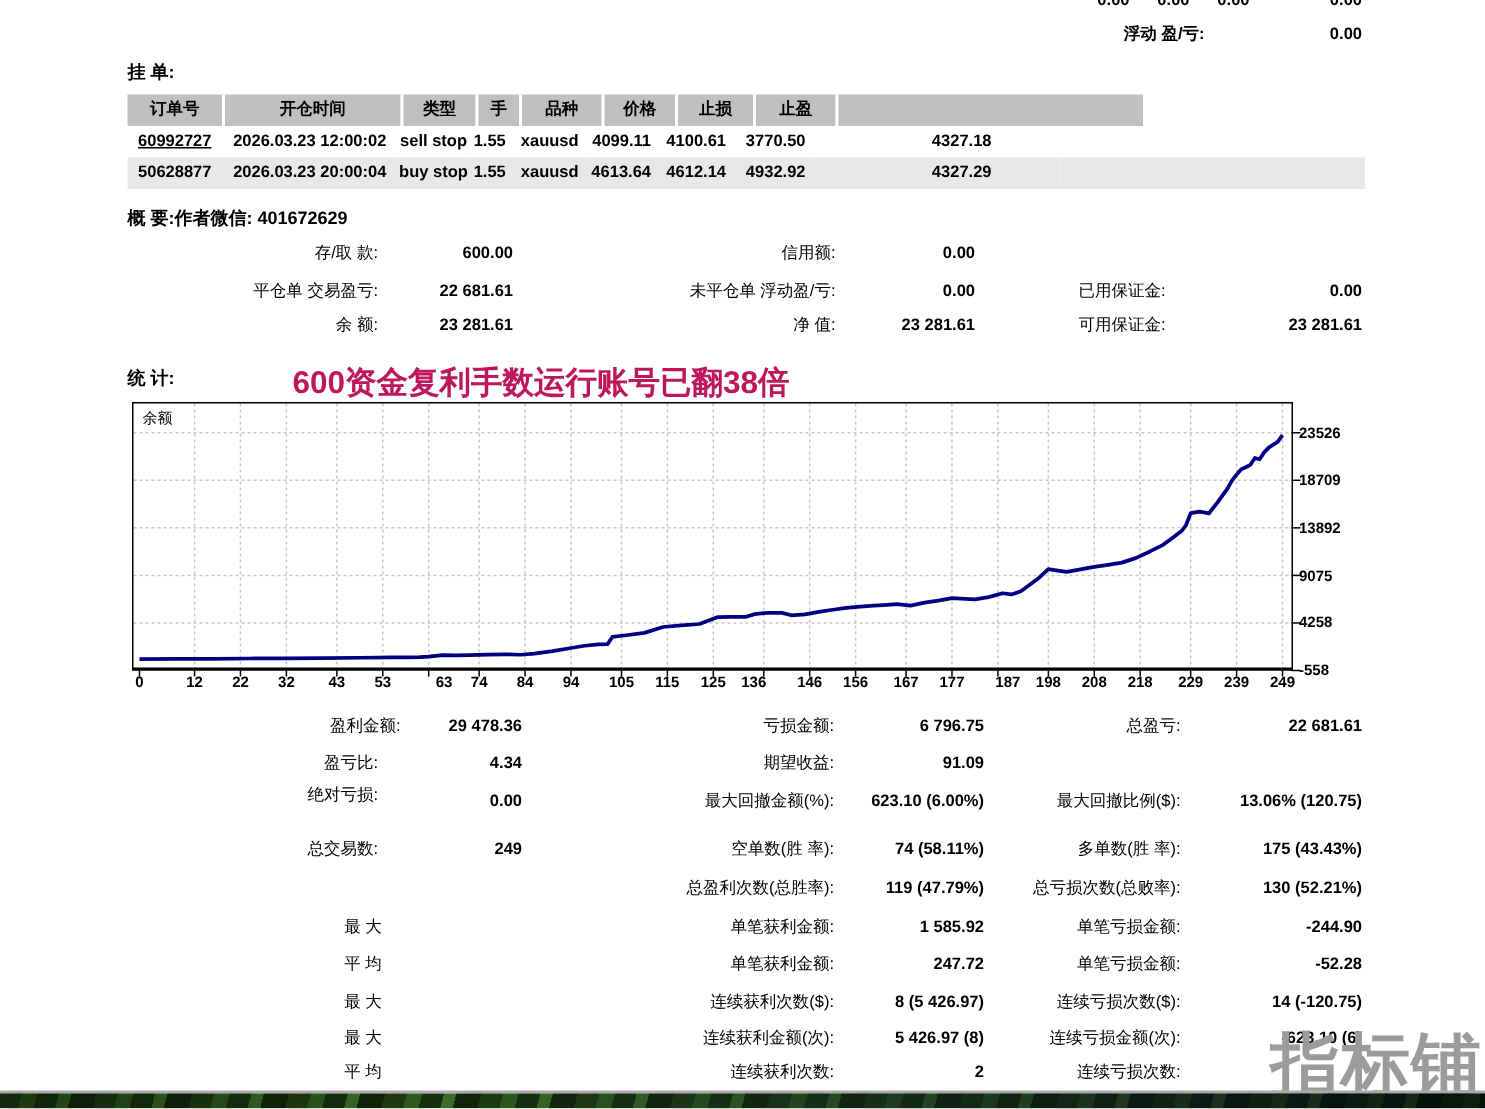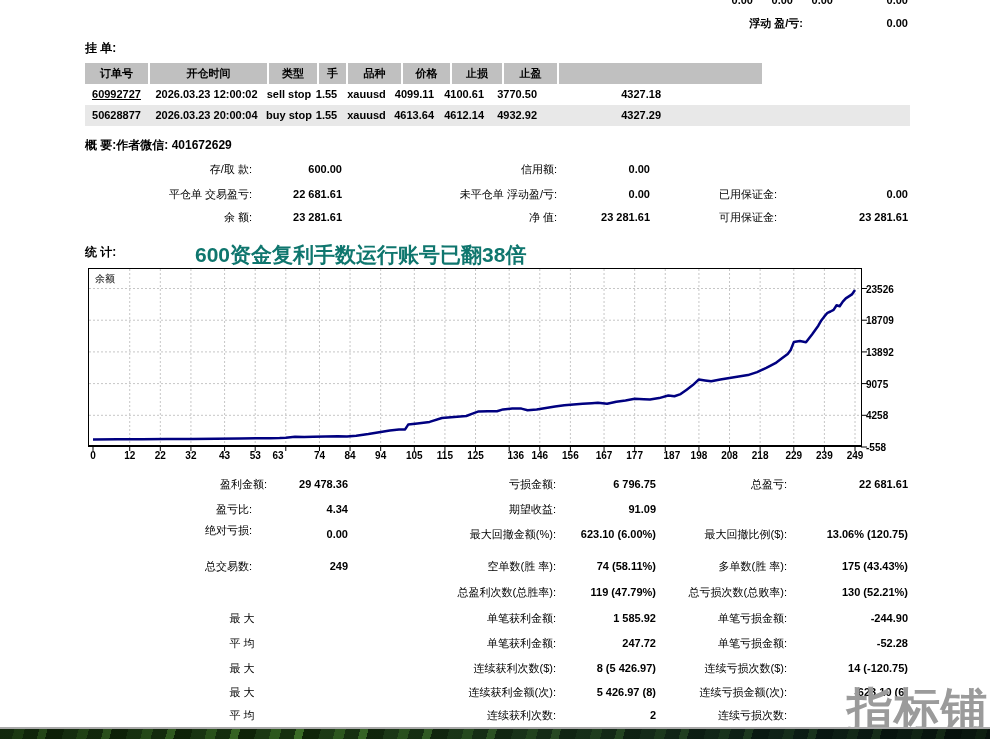--- a/index.html
+++ b/index.html
@@ -78,21 +78,21 @@
         <div class="tbl-cell" style="width: 203px; text-align: center;"></div>
       </div>
     </div>
 
   <div class="abs sec-title" style="left:85px;top:139px;">
     <span>概 要:</span><span>作者微信: 401672629</span>
   </div>
   <div id="summary-block"></div>
 
   <div class="abs sec-title" style="left:85px;top:246px;">统 计:</div>
-  <div id="banner" style="color: #0f766e;">600资金复利手数运行账号已翻38倍</div>
+  <div id="banner" style="color: #be185d;">600资金复利手数运行账号已翻38倍</div>
 
   <div id="chart-wrap"><svg width="782" height="186">
         <line x1="5" y1="179" x2="5" y2="183" stroke="#000" stroke-width="1"></line>
         <line x1="41.72289156626506" y1="1" x2="41.72289156626506" y2="178" stroke="#c6c6c6" stroke-dasharray="2 2" stroke-width="1"></line>
         <line x1="41.72289156626506" y1="179" x2="41.72289156626506" y2="183" stroke="#000" stroke-width="1"></line>
         <line x1="72.32530120481928" y1="1" x2="72.32530120481928" y2="178" stroke="#c6c6c6" stroke-dasharray="2 2" stroke-width="1"></line>
         <line x1="72.32530120481928" y1="179" x2="72.32530120481928" y2="183" stroke="#000" stroke-width="1"></line>
         <line x1="102.92771084337349" y1="1" x2="102.92771084337349" y2="178" stroke="#c6c6c6" stroke-dasharray="2 2" stroke-width="1"></line>
         <line x1="102.92771084337349" y1="179" x2="102.92771084337349" y2="183" stroke="#000" stroke-width="1"></line>
         <line x1="136.59036144578315" y1="1" x2="136.59036144578315" y2="178" stroke="#c6c6c6" stroke-dasharray="2 2" stroke-width="1"></line>
@@ -159,28 +159,28 @@
       <div class="axis-lbl" style="left: 866px; top: 346.906px;">13892</div>
       <div class="axis-lbl" style="left: 866px; top: 378.606px;">9075</div>
       <div class="axis-lbl" style="left: 866px; top: 410.306px;">4258</div>
       <div class="axis-lbl" style="left: 866px; top: 442px;">-558</div>
       <div class="axis-lbl" style="left: 78px; top: 450px; width: 30px; text-align: center;">0</div>
       <div class="axis-lbl" style="left: 114.723px; top: 450px; width: 30px; text-align: center;">12</div>
       <div class="axis-lbl" style="left: 145.325px; top: 450px; width: 30px; text-align: center;">22</div>
       <div class="axis-lbl" style="left: 175.928px; top: 450px; width: 30px; text-align: center;">32</div>
       <div class="axis-lbl" style="left: 209.59px; top: 450px; width: 30px; text-align: center;">43</div>
       <div class="axis-lbl" style="left: 240.193px; top: 450px; width: 30px; text-align: center;">53</div>
-      <div class="axis-lbl" style="left: 263px; top: 450px; width: 30px; text-align: center;">63</div>
+      <div class="axis-lbl" style="left: 281px; top: 450px; width: 30px; text-align: center;">63</div>
       <div class="axis-lbl" style="left: 304.458px; top: 450px; width: 30px; text-align: center;">74</div>
       <div class="axis-lbl" style="left: 335.06px; top: 450px; width: 30px; text-align: center;">84</div>
       <div class="axis-lbl" style="left: 365.663px; top: 450px; width: 30px; text-align: center;">94</div>
       <div class="axis-lbl" style="left: 399.325px; top: 450px; width: 30px; text-align: center;">105</div>
       <div class="axis-lbl" style="left: 429.928px; top: 450px; width: 30px; text-align: center;">115</div>
       <div class="axis-lbl" style="left: 460.53px; top: 450px; width: 30px; text-align: center;">125</div>
-      <div class="axis-lbl" style="left: 494.193px; top: 450px; width: 30px; text-align: right;">136</div>
+      <div class="axis-lbl" style="left: 494.193px; top: 450px; width: 30px; text-align: left;">136</div>
       <div class="axis-lbl" style="left: 524.795px; top: 450px; width: 30px; text-align: center;">146</div>
       <div class="axis-lbl" style="left: 555.398px; top: 450px; width: 30px; text-align: center;">156</div>
       <div class="axis-lbl" style="left: 589.06px; top: 450px; width: 30px; text-align: center;">167</div>
       <div class="axis-lbl" style="left: 619.663px; top: 450px; width: 30px; text-align: center;">177</div>
       <div class="axis-lbl" style="left: 650.265px; top: 450px; width: 30px; text-align: right;">187</div>
       <div class="axis-lbl" style="left: 683.928px; top: 450px; width: 30px; text-align: center;">198</div>
       <div class="axis-lbl" style="left: 714.53px; top: 450px; width: 30px; text-align: center;">208</div>
       <div class="axis-lbl" style="left: 745.133px; top: 450px; width: 30px; text-align: center;">218</div>
       <div class="axis-lbl" style="left: 778.795px; top: 450px; width: 30px; text-align: center;">229</div>
       <div class="axis-lbl" style="left: 809.398px; top: 450px; width: 30px; text-align: center;">239</div>

